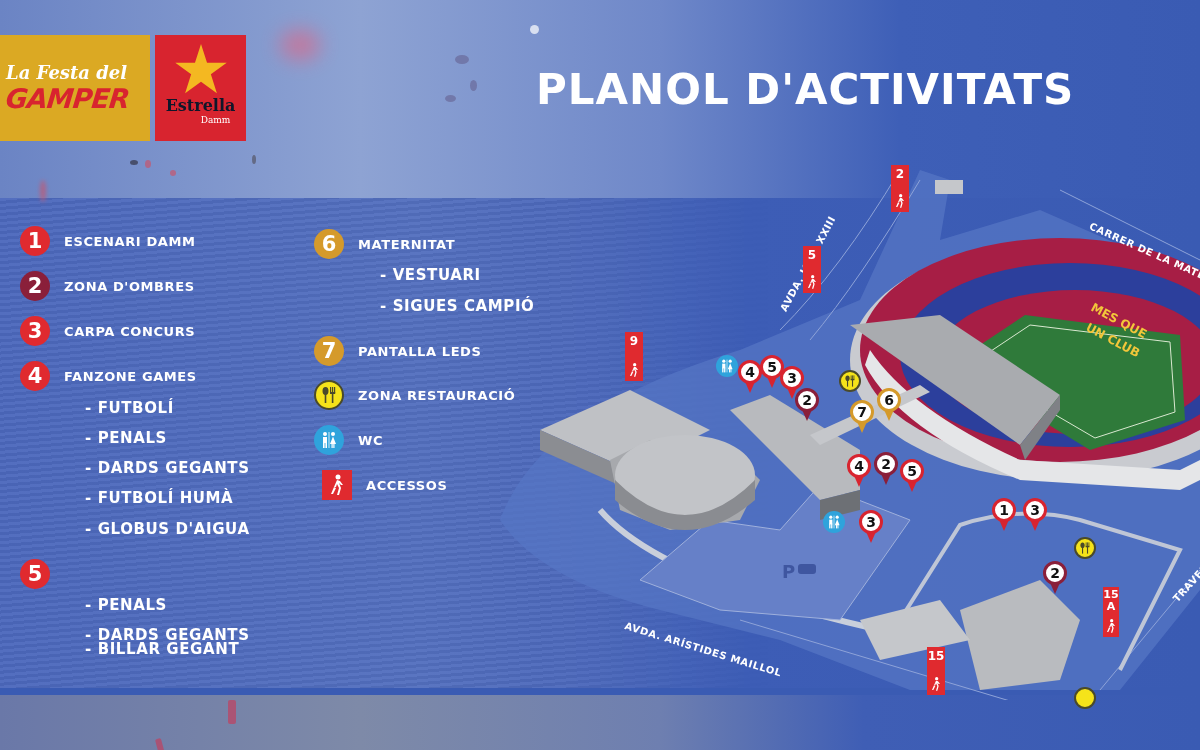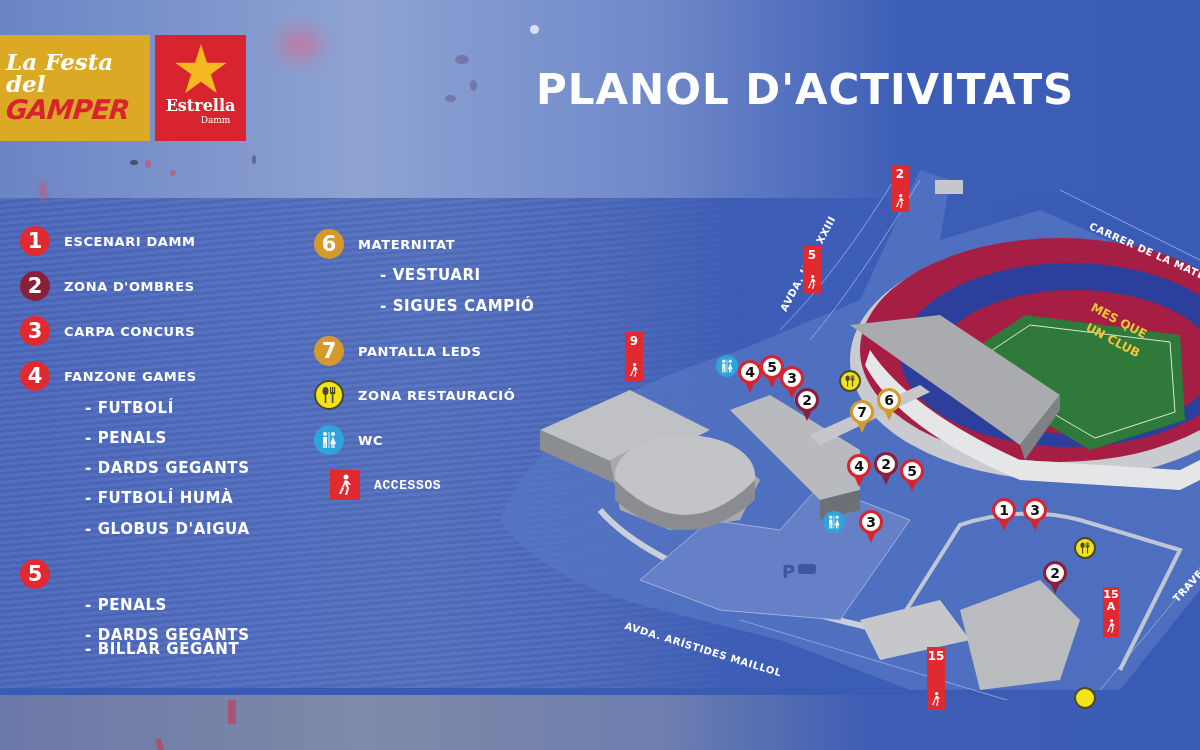--- a/index.html
+++ b/index.html
@@ -27,28 +27,28 @@
     position:absolute; left:0; top:695px; width:1200px; height:55px;
     background:linear-gradient(90deg,#6a78a8 0%,#7e8aa8 30%,#6e7fb0 55%,#3f5eb5 72%,#3a5bb3 100%);
   }
   .confetti { position:absolute; border-radius:50%; opacity:.7; }
 
   
   .logo-festa {
     position:absolute; left:0; top:35px; width:150px; height:106px;
     background:#dba923; display:flex; flex-direction:column; justify-content:center; align-items:flex-start; padding-left:6px;
   }
-  .logo-festa .l1 { color:#fff; font-family:"DejaVu Serif", serif; font-style:italic; font-weight:bold; font-size:23px; line-height:22px; }
+  .logo-festa .l1 { color:#fff; font-family:"DejaVu Serif", serif; font-style:italic; font-weight:bold; font-size:18px; line-height:22px; }
   .logo-festa .l2 { color:#d8242f; font-family:"DejaVu Sans", sans-serif; font-style:italic; font-weight:bold; font-size:27px; letter-spacing:-1px; line-height:30px; transform:skewX(-6deg); }
   .logo-estrella {
     position:absolute; left:155px; top:35px; width:91px; height:106px;
     background:#d8242f; display:flex; flex-direction:column; align-items:center; padding-top:8px;
   }
   .logo-estrella svg { width:56px; height:52px; }
-  .logo-estrella .e1 { color:#ffffff; font-family:"DejaVu Serif", serif; font-weight:bold; font-size:16px; line-height:18px; margin-top:2px;text-align:right; }
+  .logo-estrella .e1 { color:#0f172a; font-family:"DejaVu Serif", serif; font-weight:bold; font-size:16px; line-height:18px; margin-top:2px;text-align:right; }
   .logo-estrella .e2 { color:#fff; font-family:"DejaVu Serif", serif; font-size:9px; line-height:10px;margin-left:30px; }
 
   .page-title {
     position:absolute; left:536px; top:62px;
     color:#fff; font-family:"DejaVu Sans", sans-serif; font-weight:bold; font-size:42px; letter-spacing:1px; line-height:56px;
   }
 
   
   .legend-item { position:absolute; display:flex; align-items:center; }
   .badge {
@@ -191,21 +191,21 @@
           <rect x="9.6" y="2" width="0.8" height="16"></rect>
           <circle cx="14" cy="4" r="2"></circle>
           <polygon points="14,6.5 11,14 17,14"></polygon>
           <rect x="12.5" y="13" width="1.2" height="5"></rect>
           <rect x="14.3" y="13" width="1.2" height="5"></rect>
         </svg>
     </span>
     <span class="legend-label">WC</span>
   </div>
 
-  <div class="legend-item" style="left:330px;top:470px;font-family:Liberation Mono, monospace;">
+  <div class="legend-item" style="left:322px;top:470px;">
     <span class="badge" style="background:#e02a2f;border-radius:0;">
       <svg width="18" height="22" viewBox="0 0 18 22" fill="#fff">
           <circle cx="10" cy="3" r="2.5"></circle>
           <path d="M9 6 L6 13 L8 13 L9 10 L11 14 L9 21 L11 21 L13 14 L11 9 L13 11 L15 11 L12 7 Z"></path>
           <path d="M6 13 L3 20 L5 20 L8 14 Z"></path>
         </svg>
     </span>
     <span class="legend-label">ACCESSOS</span>
   </div>
 </div>
@@ -279,21 +279,21 @@
       </svg>
   </div>
   <div class="access" style="left:145px;top:182px;height:49px;">
     <span>9</span>
     <svg viewBox="0 0 18 22" fill="#fff">
         <circle cx="10" cy="3" r="2.5"></circle>
         <path d="M9 6 L6 13 L8 13 L9 10 L11 14 L9 21 L11 21 L13 14 L11 9 L13 11 L15 11 L12 7 Z"></path>
         <path d="M6 13 L3 20 L5 20 L8 14 Z"></path>
       </svg>
   </div>
-  <div class="access" style="left:447px;top:497px;height:63px;">
+  <div class="access" style="left:447px;top:497px;height:48px;">
     <span>15</span>
     <svg viewBox="0 0 18 22" fill="#fff">
         <circle cx="10" cy="3" r="2.5"></circle>
         <path d="M9 6 L6 13 L8 13 L9 10 L11 14 L9 21 L11 21 L13 14 L11 9 L13 11 L15 11 L12 7 Z"></path>
         <path d="M6 13 L3 20 L5 20 L8 14 Z"></path>
       </svg>
   </div>
   <div class="access" style="left:623px;top:437px;height:50px;width:16px;font-size:11px;line-height:12px;word-break:break-all;text-align:center;">
     <span>15 A</span>
     <svg viewBox="0 0 18 22" fill="#fff">

